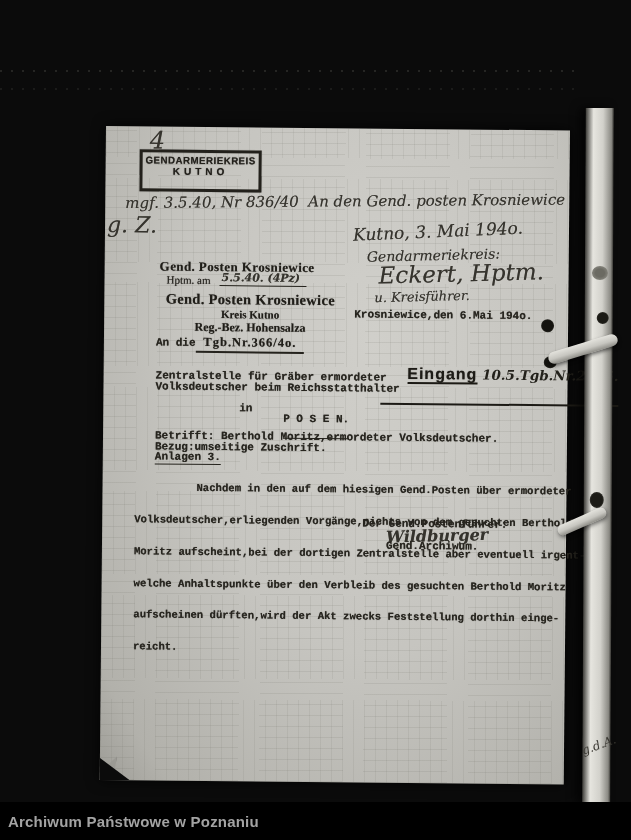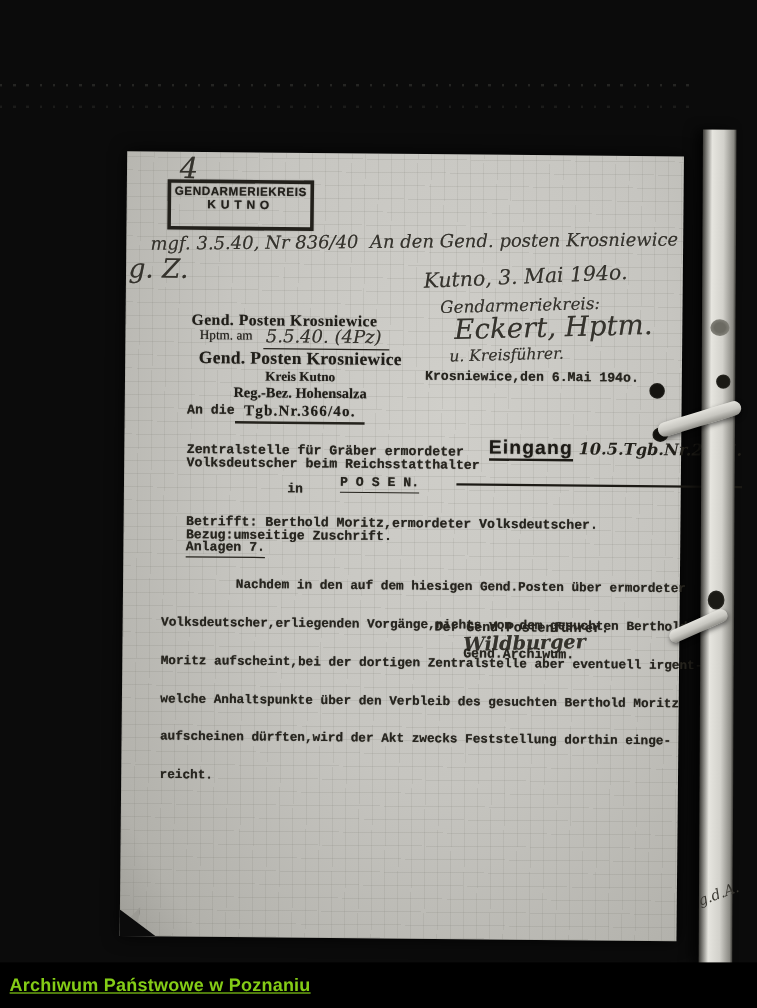--- a/index.html
+++ b/index.html
@@ -54,21 +54,21 @@
   .strip *{position:absolute;}
   .dogear-cut{left:0;bottom:0;width:30px;height:22px;background:#0b0b0b;
               clip-path:polygon(0 0,0 100%,100% 100%);}
   .dogear-flap{left:1px;bottom:8px;width:16px;height:16px;background:#9b9a94;
                clip-path:polygon(0 100%,100% 0,85% 100%);box-shadow:0 1px 2px rgba(0,0,0,.5);}
   .side-note{position:absolute;left:581px;top:738px;transform:rotate(-20deg);
              font-family:"DejaVu Serif",serif;font-style:italic;font-size:12px;color:#3a3832;white-space:pre;}
   
   .archive-bar{position:absolute;left:0;top:802px;width:631px;height:38px;background:#000;
                display:flex;align-items:center;}
-  .archive-bar span{color:#84cc16;font-weight:bold;font-size:15px;letter-spacing:.2px;padding-left:8px;text-decoration:underline;}
+  .archive-bar span{color:#a3a3a3;font-weight:bold;font-size:15px;letter-spacing:.2px;padding-left:8px;}
 </style>
 </head>
 <body>
 
 <div class="stage">
 
   <div class="dust" style="top:70px"></div>
   <div class="dust" style="top:88px;opacity:.14"></div>
 
   <div class="page">
@@ -82,45 +82,45 @@
 
     <div class="hw" style="left:20px;top:64px;font-size:15px;transform:rotate(-1deg)">mgf. 3.5.40, Nr 836/40  An den Gend. posten Krosniewice</div>
     <div class="hw" style="left:2px;top:86px;font-size:22px">g. Z.</div>
     <div class="hw" style="left:248px;top:92px;font-size:17px;transform:rotate(-3deg)">Kutno, 3. Mai 194o.</div>
     <div class="hw" style="left:262px;top:118px;font-size:14px;transform:rotate(-2deg)">Gendarmeriekreis:</div>
     <div class="hw" style="left:274px;top:131px;font-size:23px;transform:rotate(-2deg)">Eckert, Hptm.</div>
     <div class="hw" style="left:270px;top:160px;font-size:13px;transform:rotate(-2deg)">u. Kreisführer.</div>
 
     <div class="st" style="left:55px;top:132px;font-size:13px;letter-spacing:.4px">Gend. Posten Krosniewice</div>
     <div class="st" style="left:62px;top:147px;font-size:11px;font-weight:normal">Hptm. am</div>
-    <div class="hw u" style="left:115px;top:144px;font-size:15px;font-weight:normal;padding:0 6px 1px 2px">5.5.40. (4Pz)</div>
+    <div class="hw u" style="left:115px;top:144px;font-size:11px;font-weight:bold;padding:0 6px 1px 2px">5.5.40. (4Pz)</div>
 
     <div style="left:40px;top:164px;width:212px;text-align:center">
       <div class="st" style="position:static;font-size:14.5px;letter-spacing:.3px">Gend. Posten Krosniewice</div>
       <div class="st" style="position:static;font-size:11px">Kreis Kutno</div>
       <div class="st" style="position:static;font-size:12px">Reg.-Bez. Hohensalza</div>
       <div class="st" style="position:static;font-size:12.5px;letter-spacing:1px">Tgb.Nr.366/4o.</div>
       <div style="position:static;width:108px;margin:1px auto 0;border-bottom:2px solid #25231d"></div>
     </div>
 
     <div class="t" style="left:250px;top:181px">Krosniewice,den 6.Mai 194o.</div>
 
     <div class="eingang-wrap">
       <span class="eingang-label">Eingang</span><span class="eingang-val"> 10.5.Tgb.Nr.2505.</span>
     </div>
 
     <div class="t" style="left:52px;top:211px">An die</div>
     <div class="t" style="left:52px;top:244px">Zentralstelle für Gräber ermordeter</div>
     <div class="t" style="left:52px;top:254.5px">Volksdeutscher beim Reichsstatthalter</div>
     <div class="t" style="left:136px;top:276px">in</div>
-    <div class="t u" style="left:180px;top:270px;padding-bottom:1px">P O S E N.</div>
+    <div class="t u" style="left:180px;top:286px;padding-bottom:13px">P O S E N.</div>
 
     <div class="t" style="left:52px;top:304px">Betrifft: Berthold Moritz,ermordeter Volksdeutscher.</div>
     <div class="t" style="left:52px;top:314.5px">Bezug:umseitige Zuschrift.</div>
-    <div class="t u" style="left:52px;top:325px;padding-bottom:.5px">Anlagen 7.</div>
+    <div class="t u" style="left:52px;top:325px;padding-bottom:.5px">Anlagen 3.</div>
 
     <div class="t body-block">
       <div>Nachdem in den auf dem hiesigen Gend.Posten über ermordeter</div>
       <div>Volksdeutscher,erliegenden Vorgänge,nichts von dem gesuchten Berthold</div>
       <div>Moritz aufscheint,bei der dortigen Zentralstelle aber eventuell irgent-</div>
       <div>welche Anhaltspunkte über den Verbleib des gesuchten Berthold Moritz</div>
       <div>aufscheinen dürften,wird der Akt zwecks Feststellung dorthin einge-</div>
       <div>reicht.</div>
     </div>
 

